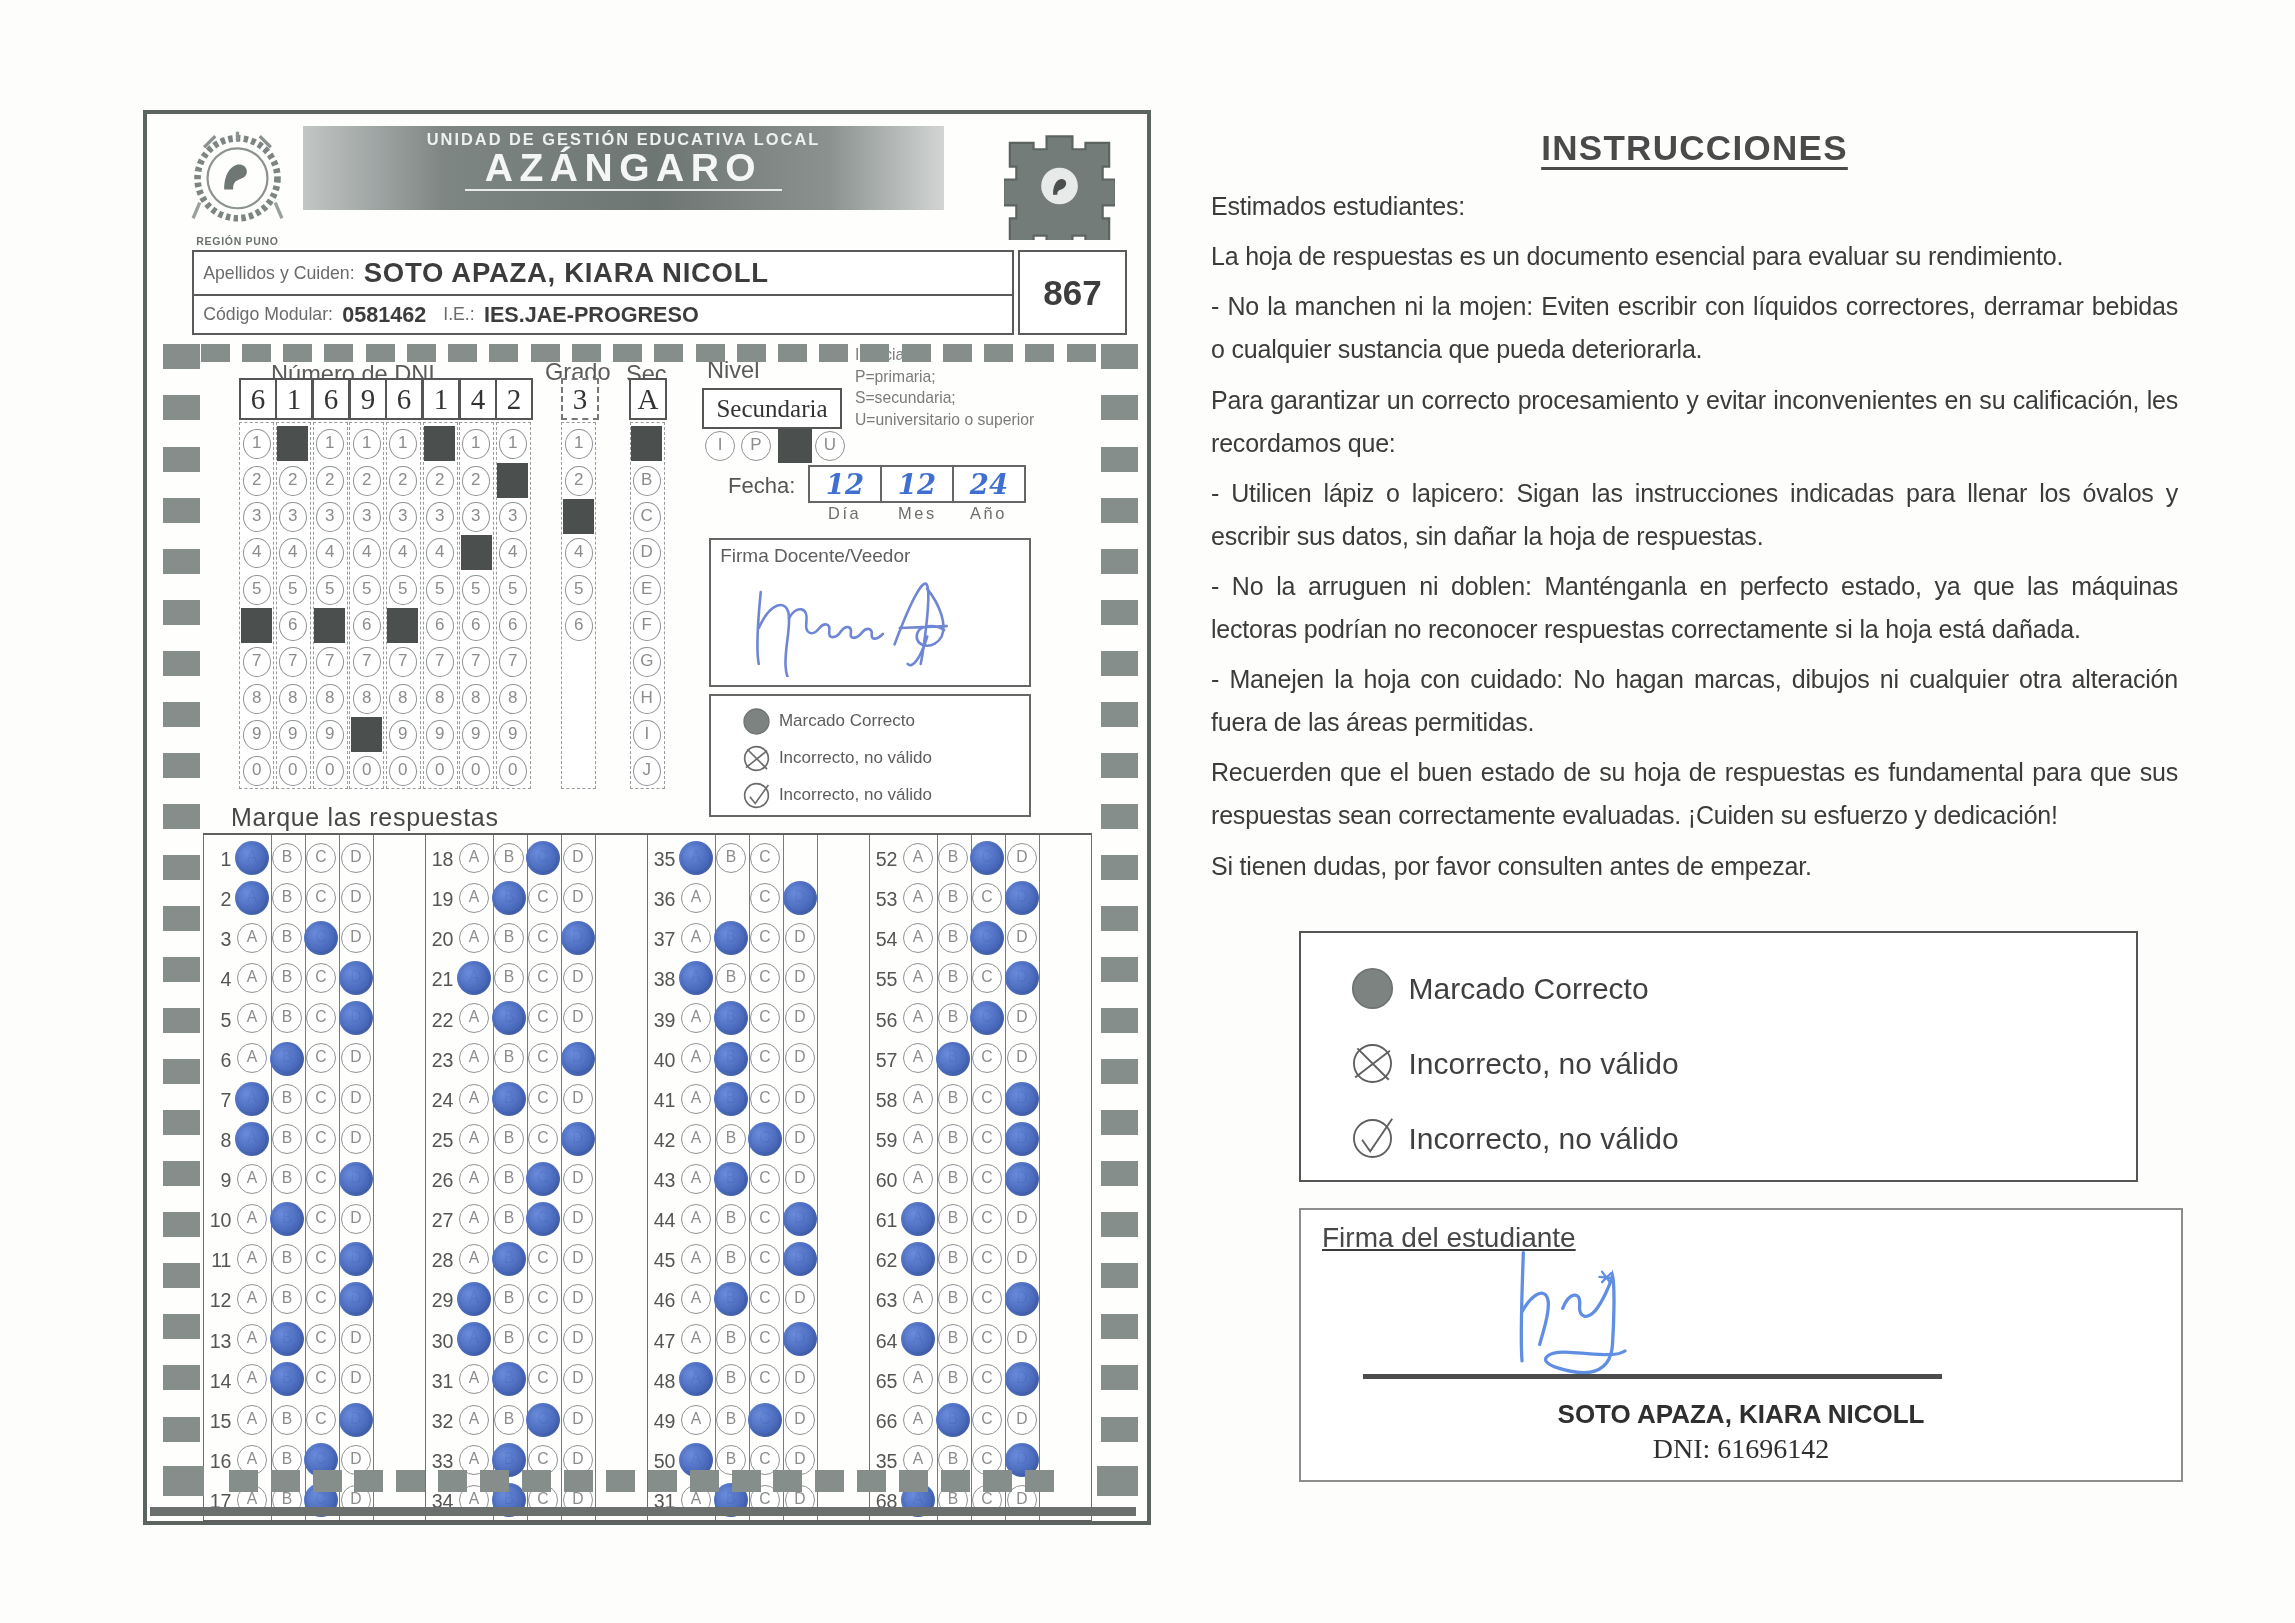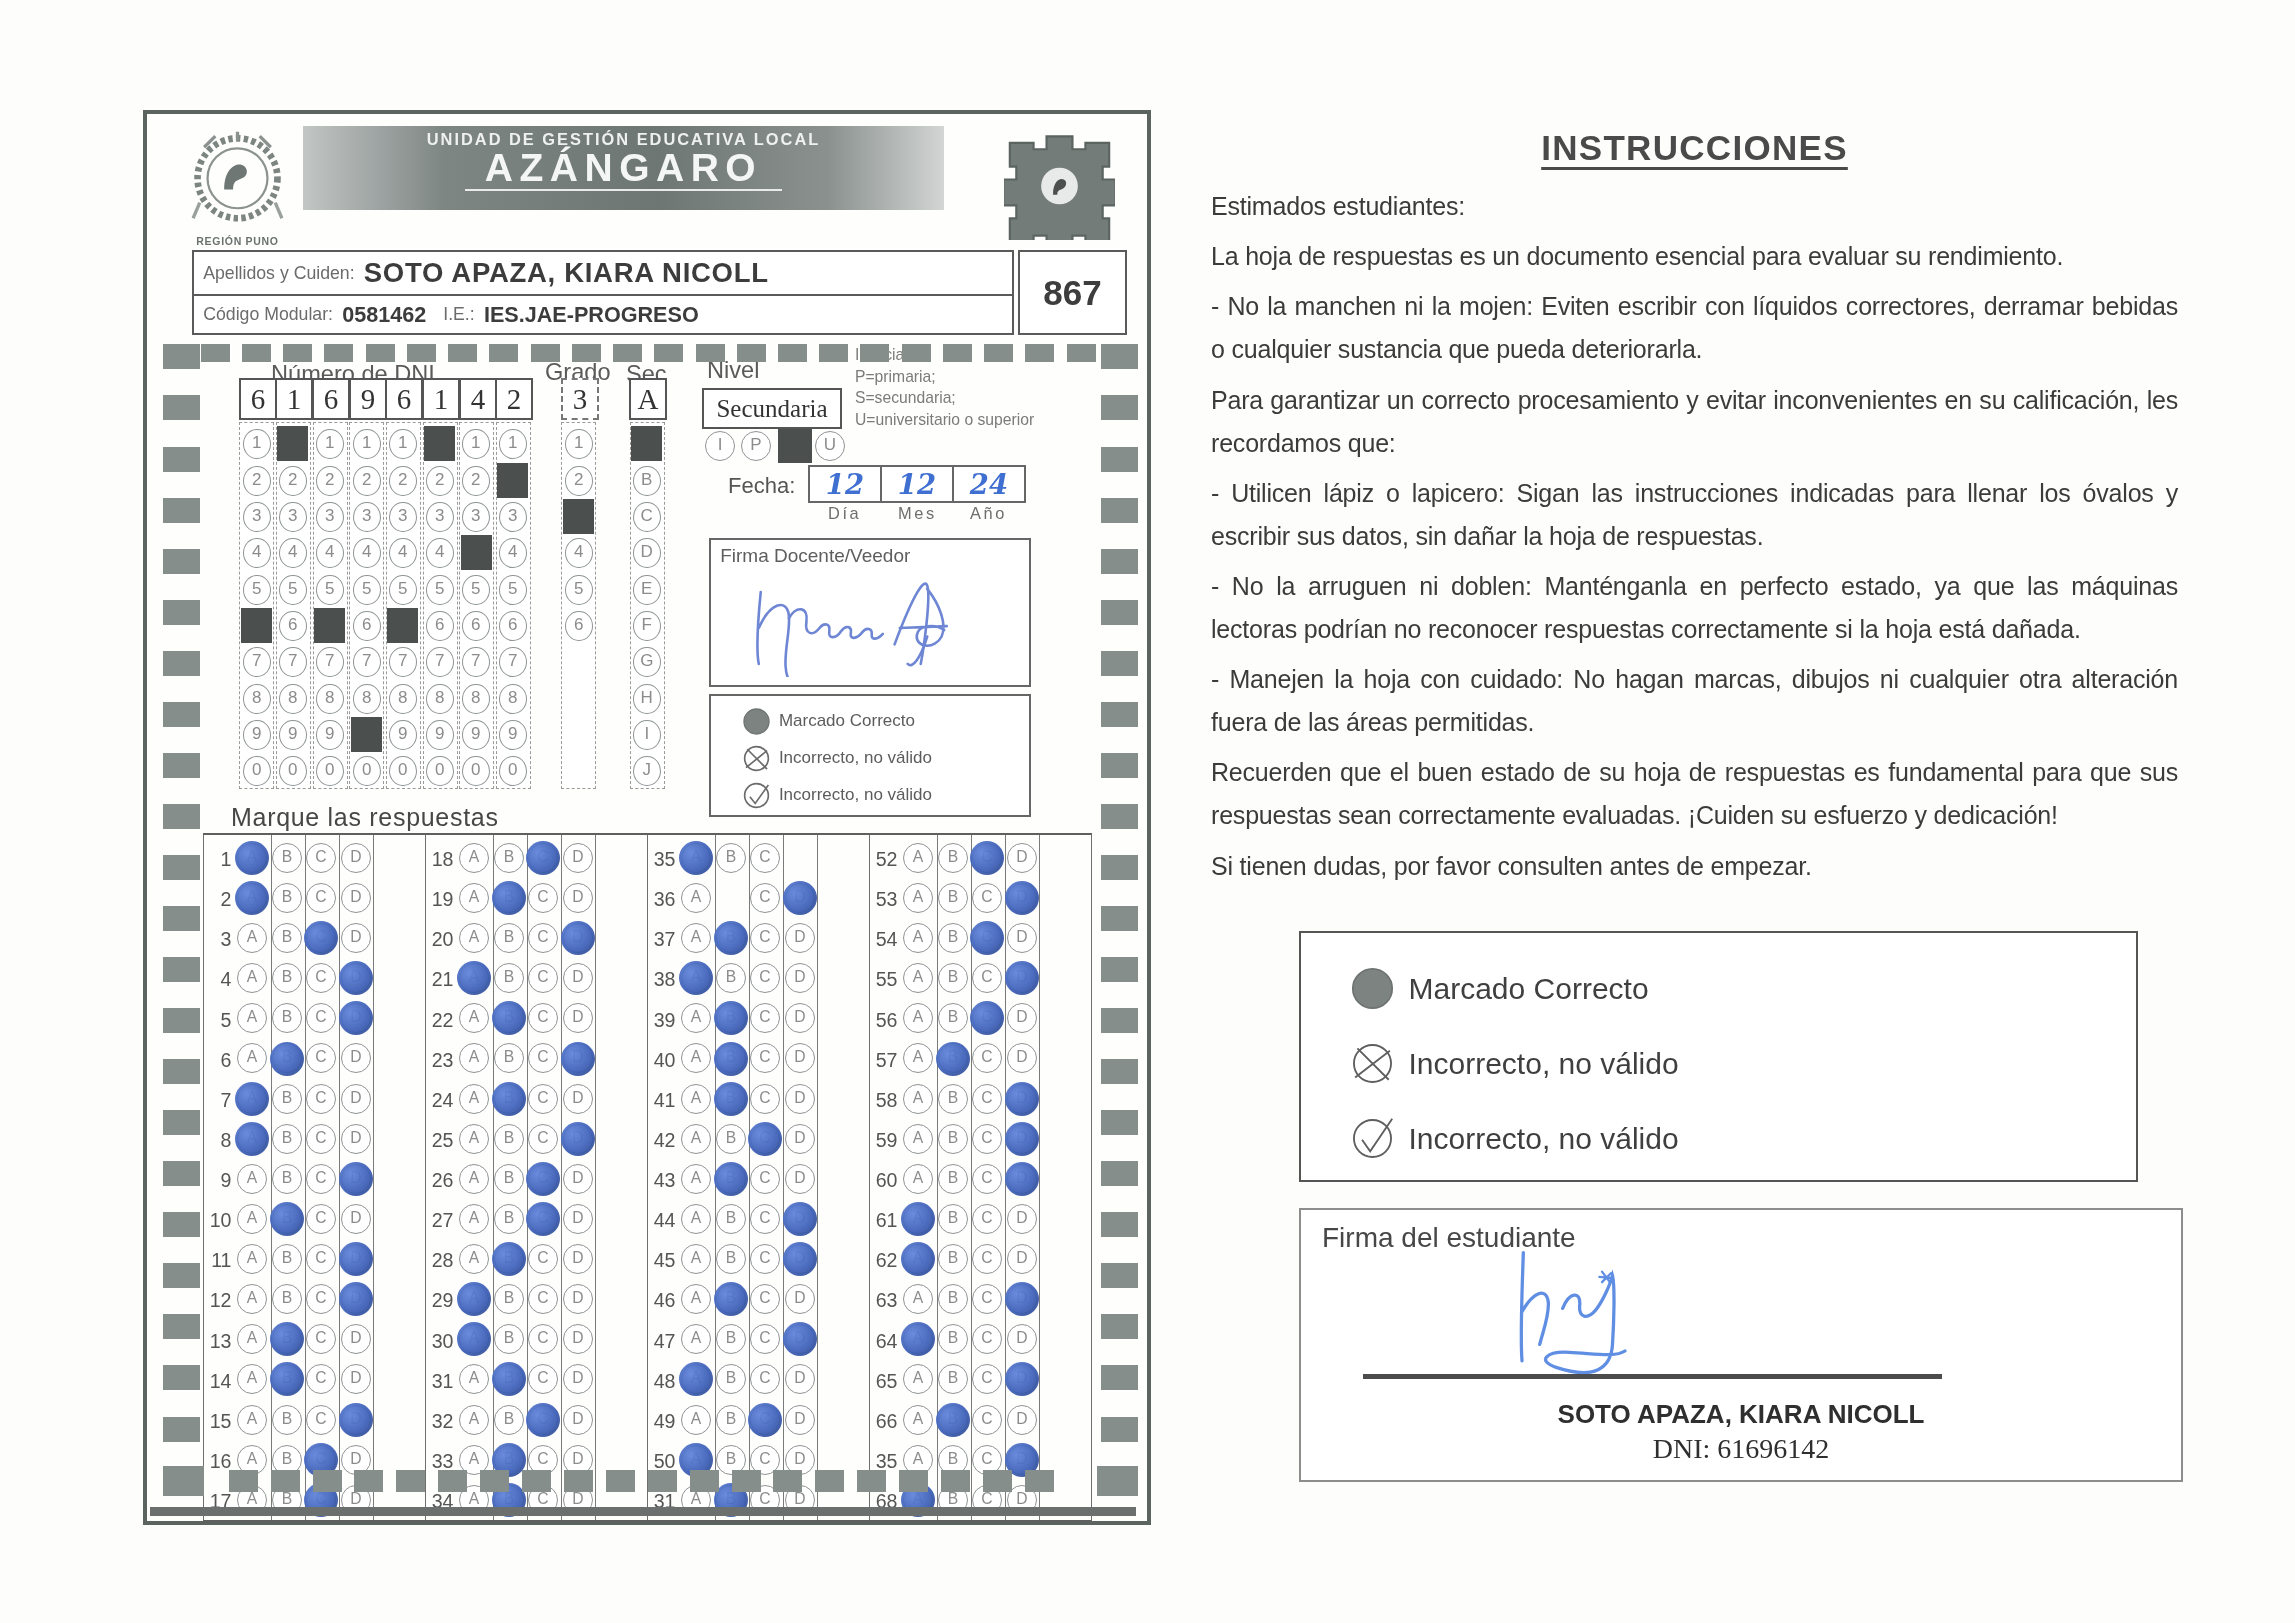--- a/index.html
+++ b/index.html
@@ -68,21 +68,21 @@
   .tm{position:absolute;background:#868e8b;}
   .botline{position:absolute;left:2.6px;width:986px;top:1393px;height:8.5px;background:#6b706e;}
   
   .instr{position:absolute;left:1211px;top:128px;width:967px;}
   .instr h1{text-align:center;font-size:35px;letter-spacing:1.3px;color:#4a4a4a;margin:0 0 17px 0;
             text-decoration:underline;text-underline-offset:6.5px;}
   .instr p{font-size:25px;line-height:43px;color:#3b3b3b;text-align:justify;margin:0 0 7.2px 0;letter-spacing:-0.2px;}
   .rlegbox{position:absolute;left:1299px;top:931px;width:835px;height:247px;border:2px solid #555;background:#fff;}
   .rlrow{display:flex;align-items:center;height:75px;padding-left:46px;}
   .rltext{font-size:30px;color:#3f3f3f;margin-left:10.5px;}
-  .sigbox{position:absolute;left:1299px;top:1208px;width:880px;height:270px;border:2px solid #8d8d8d;background:#fff;}
+  .sigbox{position:absolute;left:1299px;top:1208px;width:880px;height:270px;border:2px solid #8d8d8d;background:#fff;text-decoration:underline;}
   .siglab{font-size:28px;color:#474747;margin:11.8px 0 0 21px;}
   .sigline{position:absolute;left:62px;top:164px;width:579px;height:5.2px;background:#4c4c4c;}
   .signame{position:absolute;left:0;top:189px;width:100%;text-align:center;font-size:26px;font-weight:bold;color:#2f2f2f;}
   .sigdni{position:absolute;left:0;top:223px;width:100%;text-align:center;font-family:"Liberation Serif",serif;
           font-size:28px;color:#2f2f2f;}
 </style>
 </head>
 <body>
 
 <div class="page">

